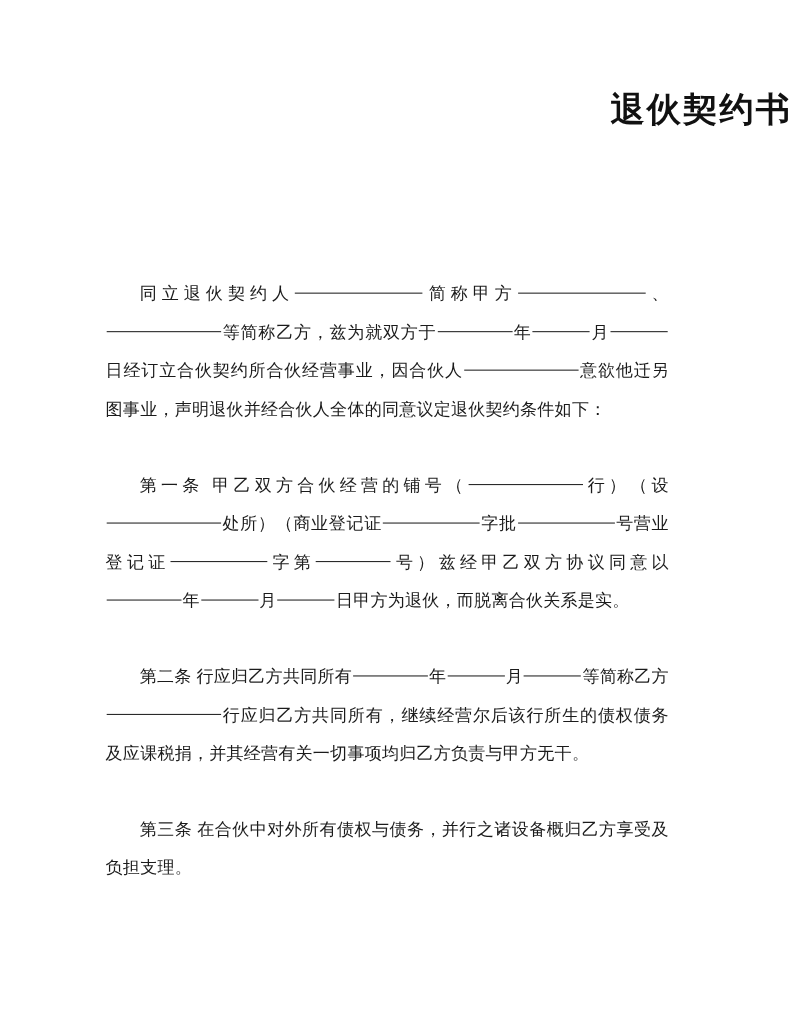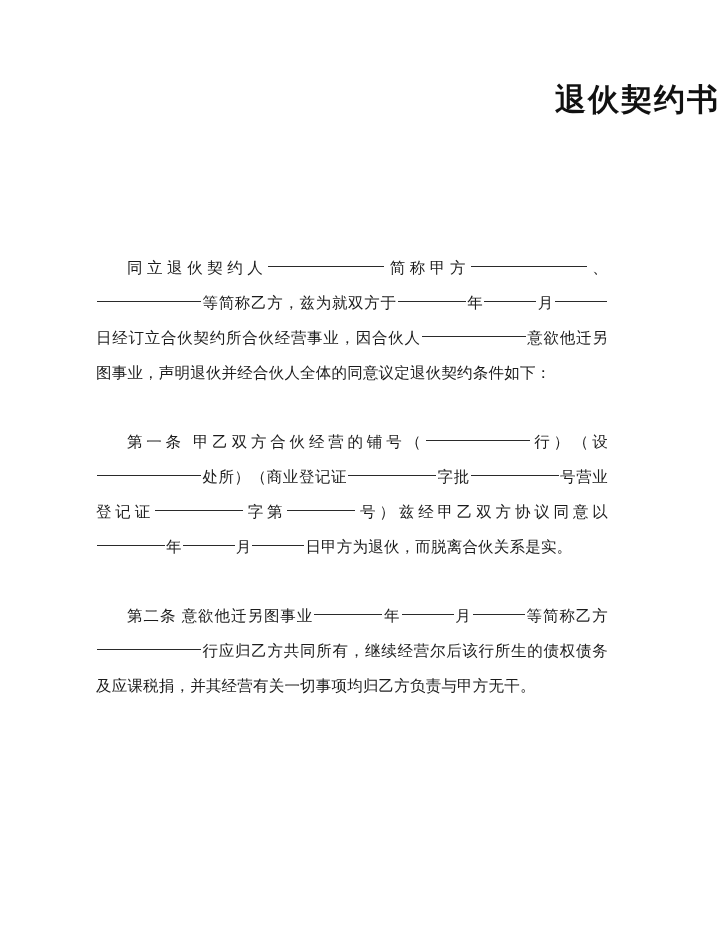--- a/index.html
+++ b/index.html
@@ -82,17 +82,18 @@
 <div class="page">
 
   <div class="doc-title">退伙契约书</div>
 
   <div class="body-column">
 
     <div class="para indent"><span>同立退伙契约人</span><span class="blank b-xxl">&nbsp;</span><span>简称甲方</span><span class="blank b-xxl">&nbsp;</span><span>、</span><span class="blank b-xl">&nbsp;</span><span>等简称乙方，兹为就双方于</span><span class="blank b-md">&nbsp;</span><span>年</span><span class="blank b-sm">&nbsp;</span><span>月</span><span class="blank b-sm">&nbsp;</span><span>日经订立合伙契约所合伙经营事业，因合伙人</span><span class="blank b-xl">&nbsp;</span><span>意欲他迁另图事业，声明退伙并经合伙人全体的同意议定退伙契约条件如下：</span></div>
 
     <div class="para indent para-gap-lg"><span>第一条  甲乙双方合伙经营的铺号（</span><span class="blank b-xl">&nbsp;</span><span>行）（设</span><span class="blank b-xl">&nbsp;</span><span>处所）（商业登记证</span><span class="blank b-lg">&nbsp;</span><span>字批</span><span class="blank b-lg">&nbsp;</span><span>号营业登记证</span><span class="blank b-lg">&nbsp;</span><span>字第</span><span class="blank b-md">&nbsp;</span><span>号）兹经甲乙双方协议同意以</span><span class="blank b-md">&nbsp;</span><span>年</span><span class="blank b-sm">&nbsp;</span><span>月</span><span class="blank b-sm">&nbsp;</span><span>日甲方为退伙，而脱离合伙关系是实。</span></div>
 
-    <div class="para indent para-gap-md"><span>第二条  意欲他迁另图事业</span><span class="blank b-md">&nbsp;</span><span>年</span><span class="blank b-sm">&nbsp;</span><span>月</span><span class="blank b-sm">&nbsp;</span><span>等简称乙方</span><span class="blank b-xl">&nbsp;</span><span>行应归乙方共同所有，继续经营尔后该行所生的债权债务及应课税捐，并其经营有关一切事项均归乙方负责与甲方无干。</span></div>
+    <div class="para indent para-gap-md"><span>第二条  行应归乙方共同所有</span><span class="blank b-md">&nbsp;</span><span>年</span><span class="blank b-sm">&nbsp;</span><span>月</span><span class="blank b-sm">&nbsp;</span><span>等简称乙方</span><span class="blank b-xl">&nbsp;</span><span>行应归乙方共同所有，继续经营尔后该行所生的债权债务及应课税捐，并其经营有关一切事项均归乙方负责与甲方无干。</span></div>
 
+    <div class="para indent para-gap-md"><span>第三条  在合伙中对外所有债权与债务，并行之诸设备概归乙方享受及负担支理。</span></div>
 
   </div>
 </div>
 
 </body></html>

